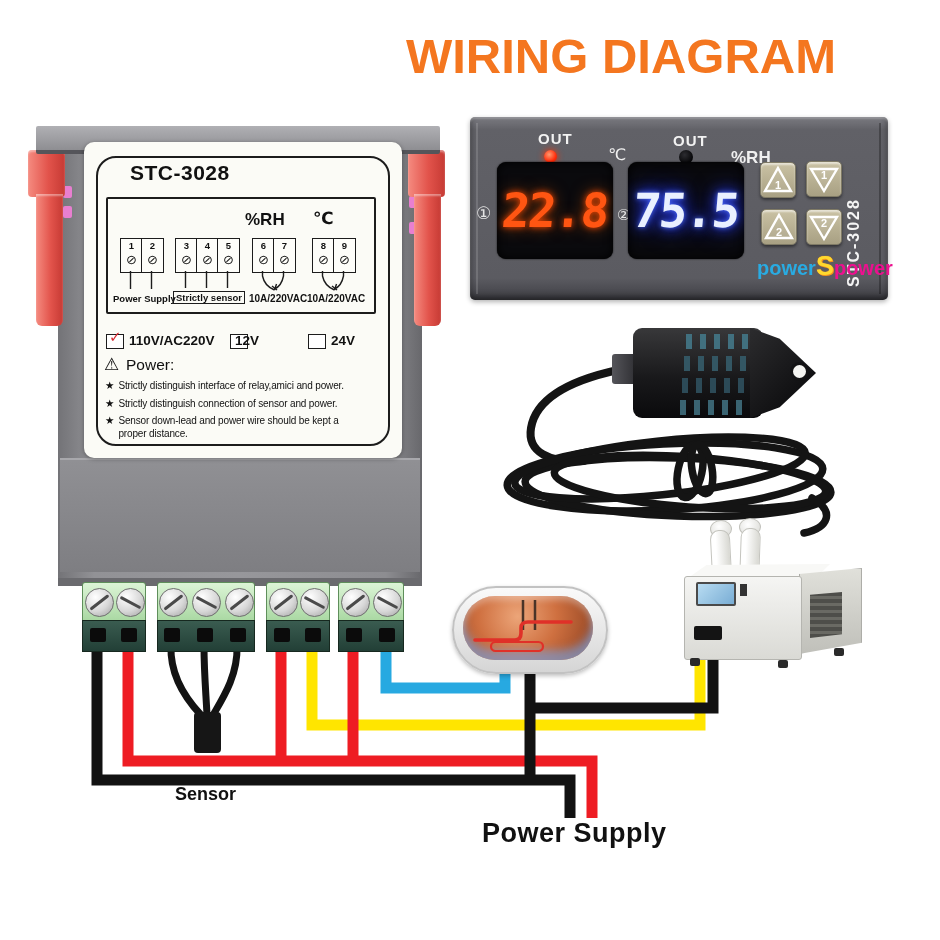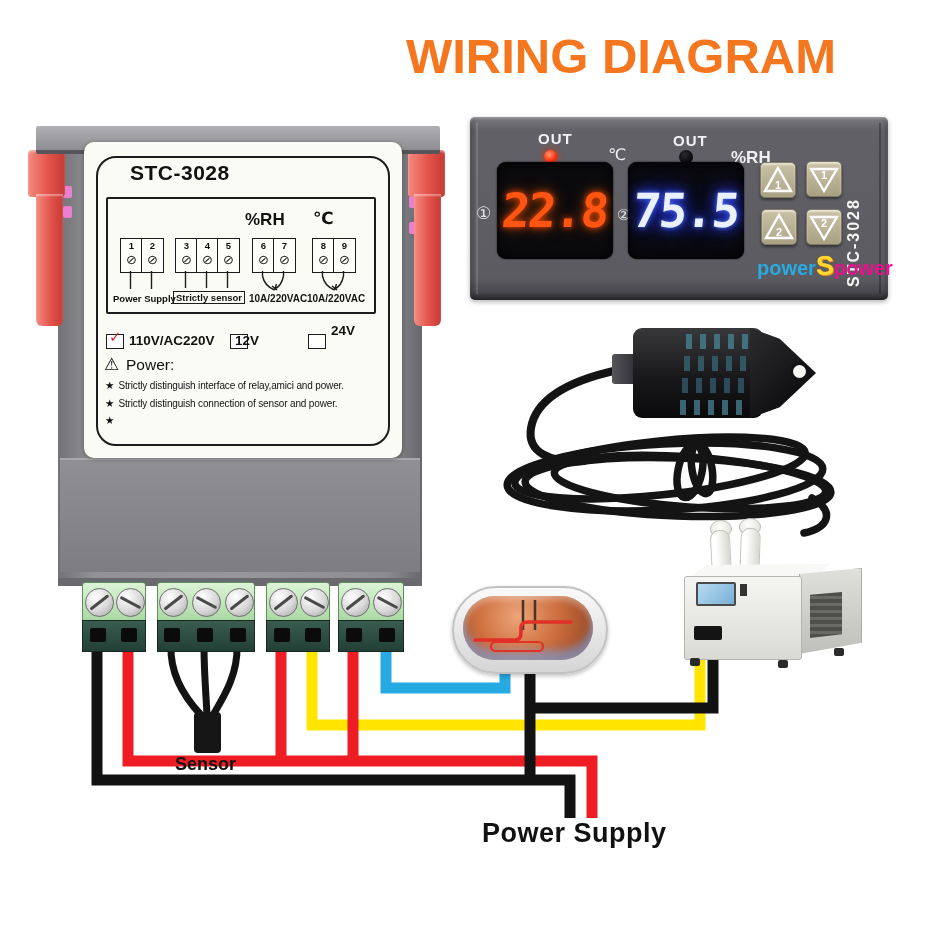--- a/index.html
+++ b/index.html
@@ -214,35 +214,36 @@
     <div class="abs grp-lab hum-box" style="left:89px;top:149px;">Strictly sensor</div>
     <div class="abs grp-lab" style="left:165px;top:151px;font-size:10px;">10A/220VAC</div>
     <div class="abs grp-lab" style="left:223px;top:151px;font-size:10px;">10A/220VAC</div>
 
     <div class="abs cb" style="left:22px;top:192px;"></div>
     <div class="abs checkmark" style="left:25px;top:186px;">✓</div>
     <div class="abs vl" style="left:45px;top:191px;">110V/AC220V</div>
     <div class="abs cb" style="left:146px;top:192px;"></div>
     <div class="abs vl" style="left:151px;top:191px;">12V</div>
     <div class="abs cb" style="left:224px;top:192px;"></div>
-    <div class="abs vl" style="left:247px;top:181px;">24V</div>
+    <div class="abs vl" style="left:247px;top:191px;">24V</div>
 
     <span class="abs warn" style="left:20px;top:212px;">⚠</span>
     <span class="abs notetitle" style="left:42px;top:214px;">Power:</span>
     <div class="abs" style="left:21px;top:237px;width:284px;">
       <div class="bullet-row">
           <span class="star">★</span>
           <span class="ntext nowrap">Strictly distinguish interface of relay,amici and power.</span>
         </div>
       <div class="bullet-row">
           <span class="star">★</span>
           <span class="ntext nowrap">Strictly distinguish connection of sensor and power.</span>
         </div>
       <div class="bullet-row">
           <span class="star">★</span>
+          <span class="ntext" style="width:245px;">Sensor down-lead and power wire should be kept a proper distance.</span>
         </div>
     </div>
   </div>
 
   <div class="abs gb-top" style="left:82px;top:582px;width:62px;height:38px;">
     <div class="scw" style="left:2px;"></div>
     <div class="scw r2" style="left:33px;"></div>
   </div>
   <div class="abs gb-bot" style="left:82px;top:620px;width:62px;height:30px;">
     <div class="slot" style="left:7px;"></div>
@@ -362,16 +363,16 @@
     <div class="abs hum-front" style="left:2px;top:58px;width:116px;height:82px;"></div>
     <div class="abs screen" style="left:14px;top:64px;width:36px;height:20px;"></div>
     <div class="abs" style="left:58px;top:66px;width:7px;height:12px;background:#333;"></div>
     <div class="abs hport" style="left:12px;top:108px;width:28px;height:14px;"></div>
     <div class="abs hvent" style="left:128px;top:74px;width:32px;height:46px;"></div>
     <div class="abs foot" style="left:8px;top:140px;width:10px;height:8px;"></div>
     <div class="abs foot" style="left:96px;top:142px;width:10px;height:8px;"></div>
     <div class="abs foot" style="left:152px;top:130px;width:10px;height:8px;"></div>
   </div>
 
-  <div class="abs wl-sensor" style="left:175px;top:754px;">Sensor</div>
+  <div class="abs wl-sensor" style="left:175px;top:784px;">Sensor</div>
   <div class="abs wl-power" style="left:482px;top:818px;">Power Supply</div>
 
 </div>
 
 </body></html>

